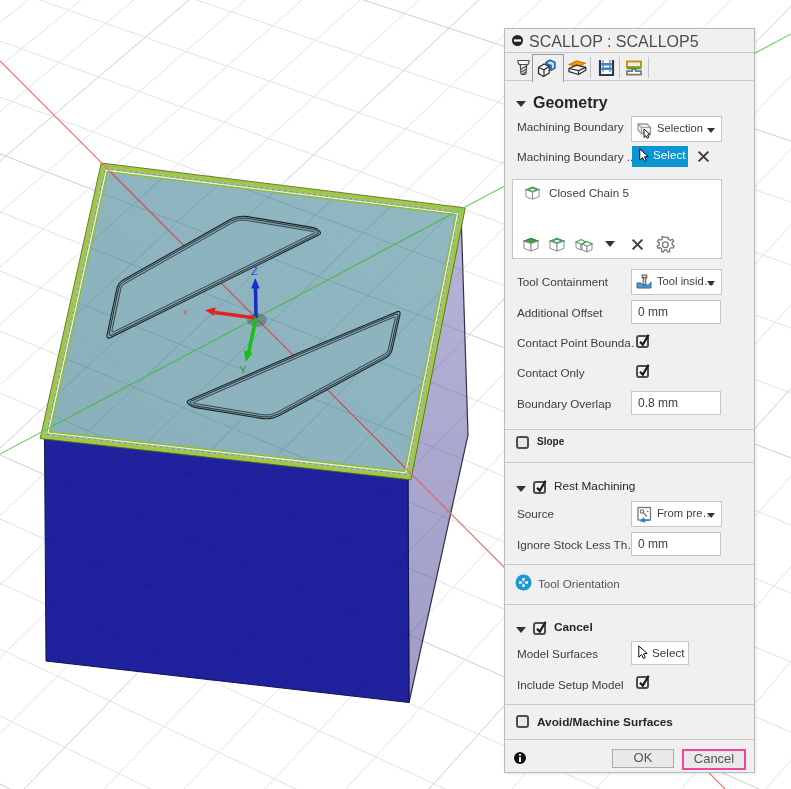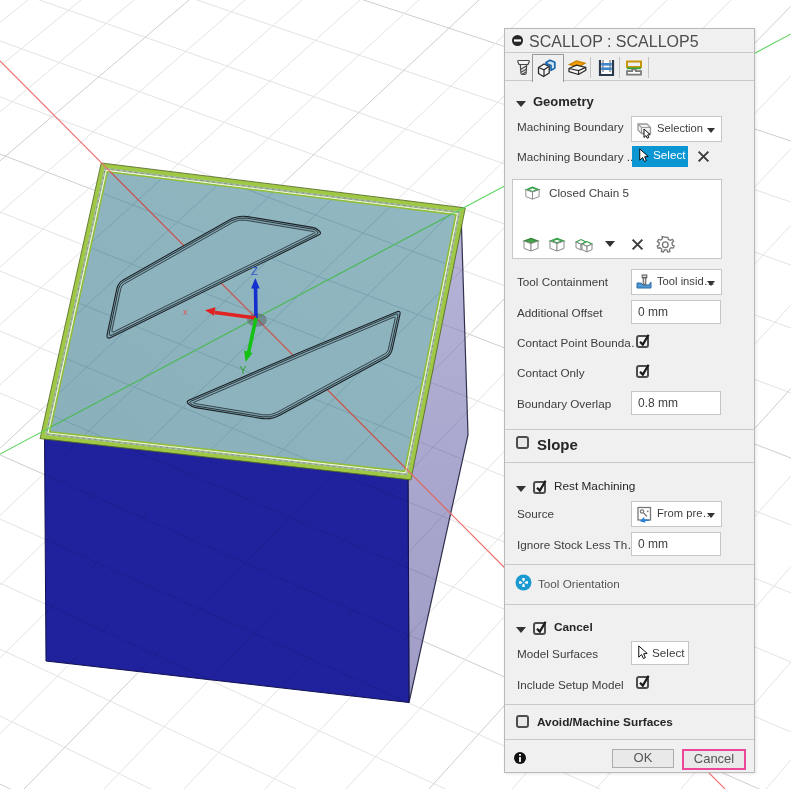--- a/index.html
+++ b/index.html
@@ -235,21 +235,21 @@
         </svg></div>
 <div style="position:absolute;left:119px;top:29px;width:20px;height:19px;z-index:3"><svg width="20" height="20" viewBox="0 0 20 20">
           <rect x="3" y="3.5" width="14" height="5.5" fill="none" stroke="#c8960c" stroke-width="2"></rect>
           <path d="M 3 10.3 L 17 10.3" stroke="#2fa838" stroke-width="1.8"></path>
           <path d="M 8.2 11.5 L 8.2 13.2 L 3 13.2 L 3 16.6 L 17 16.6 L 17 13.2 L 11.8 13.2 L 11.8 11.5 Z" fill="#fcfcfc" stroke="#787878" stroke-width="1.7"></path>
         </svg></div>
 <div style="position:absolute;left:85px;top:28px;width:1px;height:21px;background:#c4c4c4;z-index:1"></div>
 <div style="position:absolute;left:114px;top:28px;width:1px;height:21px;background:#c4c4c4;z-index:1"></div>
 <div style="position:absolute;left:143px;top:28px;width:1px;height:21px;background:#c4c4c4;z-index:1"></div>
 <div style="position:absolute;left:11px;top:72px;width:0;height:0;border-left:5px solid transparent;border-right:5px solid transparent;border-top:6px solid #333"></div>
-      <span style="position:absolute;left:28px;top:65px;font-weight:bold;font-size:13px;color:#262626">Geometry</span>
+      <span style="position:absolute;left:28px;top:65px;font-weight:bold;font-size:16px;color:#262626">Geometry</span>
 <div style="position:absolute;left:12px;top:91px;width:118px;height:15px;overflow:hidden;white-space:nowrap;color:#3d3d3d">Machining Boundary</div>
 <div style="position:absolute;left:126px;top:87px;width:91px;height:26px;background:#fff;border:1px solid #c6c6c6;box-sizing:border-box">
         <div style="position:absolute;left:3px;top:3px"><svg width="19" height="19" viewBox="0 0 19 19">
             <path d="M 3 4 L 12 4 L 15.5 7.5 L 15.5 13.5 L 6.5 13.5 L 3 10 Z" fill="#f2f2f2" stroke="#9a9a9a" stroke-width="1.3"></path>
             <path d="M 3 4 L 6.5 7.5 L 15.5 7.5 M 6.5 7.5 L 6.5 13.5" fill="none" stroke="#9a9a9a" stroke-width="1.1"></path>
             <path d="M 9 9 L 9 17.5 L 11 15.6 L 12.2 18.2 L 13.8 17.5 L 12.6 14.9 L 15.2 14.7 Z" fill="#fff" stroke="#111" stroke-width="1"></path>
           </svg></div>
         <span style="position:absolute;left:25px;top:5px;white-space:nowrap;font-size:11.2px">Selection</span>
         <div style="position:absolute;right:6px;top:11px">
           <svg width="8" height="5" viewBox="0 0 8 5" style="display:block">
@@ -336,21 +336,21 @@
         <svg width="16" height="16" viewBox="0 0 16 16" style="position:absolute;left:-2px;top:-4px;overflow:visible">
           <path d="M 4 8.8 L 6.8 11.6 L 12.6 1.8" stroke="#1a1a1a" stroke-width="2.2" fill="none"></path>
         </svg>
       </div>
 <div style="position:absolute;left:12px;top:368px;width:118px;height:15px;overflow:hidden;white-space:nowrap;color:#3d3d3d">Boundary Overlap</div>
 <div style="position:absolute;left:126px;top:362px;width:90px;height:24px;background:#fff;border:1px solid #c6c6c6;box-sizing:border-box">
         <span style="position:absolute;left:6px;top:4px;font-size:12px">0.8 mm</span>
       </div>
 <div style="position:absolute;left:0px;top:400px;width:100%;height:1px;background:#c9c9c9"></div>
 <div style="position:absolute;left:11px;top:407px;width:13px;height:13px;border:2px solid #4d4d4d;border-radius:3px;background:#e8e8e8;box-sizing:border-box"></div>
-<span style="position:absolute;left:32px;top:407px;font-weight:bold;font-size:15px;color:#262626">Slope</span>
+<span style="position:absolute;left:32px;top:407px;font-weight:bold;font-size:10px;color:#262626">Slope</span>
 <div style="position:absolute;left:0px;top:433px;width:100%;height:1px;background:#c9c9c9"></div>
 <div style="position:absolute;left:11px;top:457px;width:0;height:0;border-left:5px solid transparent;border-right:5px solid transparent;border-top:6px solid #333"></div>
       <div style="position:absolute;left:28px;top:452px;width:13px;height:13px;border:2px solid #4d4d4d;border-radius:3px;background:#f2f2f2;box-sizing:border-box">
         <svg width="16" height="16" viewBox="0 0 16 16" style="position:absolute;left:-2px;top:-4px;overflow:visible">
           <path d="M 4 8.8 L 6.8 11.6 L 12.6 1.8" stroke="#1a1a1a" stroke-width="2.2" fill="none"></path>
         </svg>
       </div>
       <span style="position:absolute;left:49px;top:450px;font-weight:normal;font-size:11.8px;color:#262626">Rest Machining</span>
 <div style="position:absolute;left:12px;top:478px;width:118px;height:15px;overflow:hidden;white-space:nowrap;color:#3d3d3d">Source</div>
 <div style="position:absolute;left:126px;top:472px;width:91px;height:26px;background:#fff;border:1px solid #c6c6c6;box-sizing:border-box">

